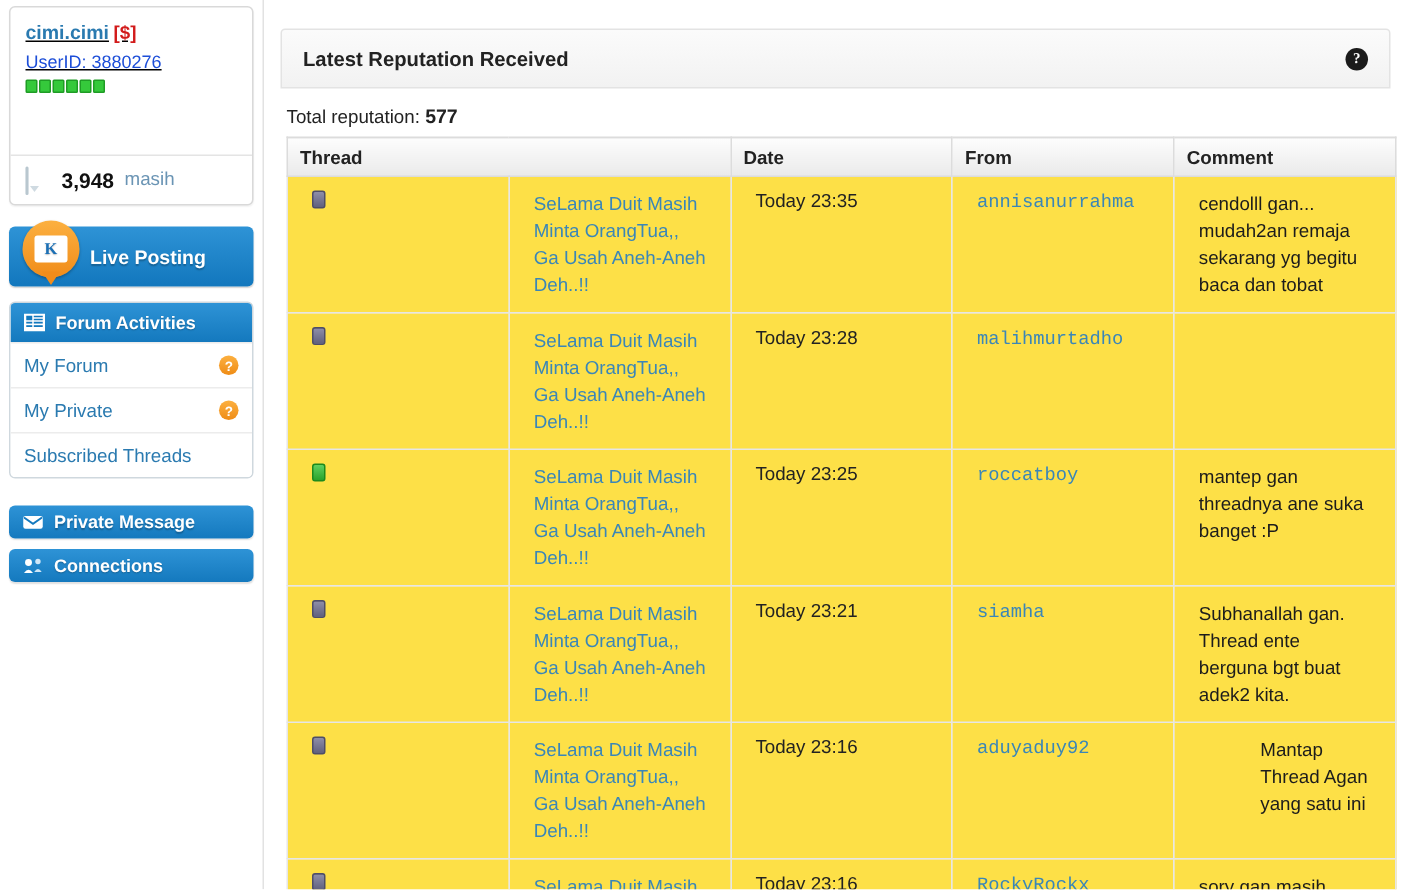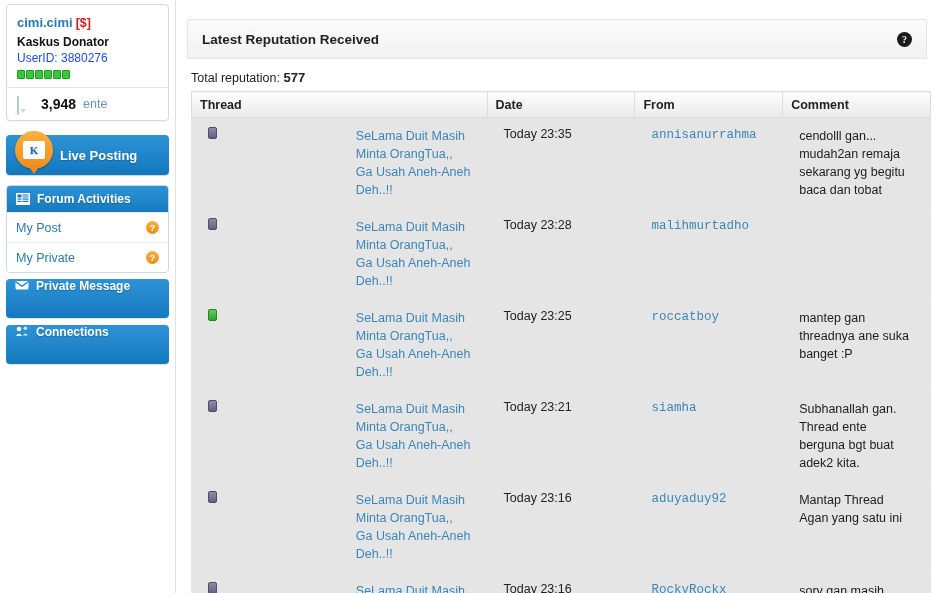--- a/index.html
+++ b/index.html
@@ -23,41 +23,41 @@
     border-right: 1px solid #e2e2e2;
     box-sizing: border-box;
   }
   .user-card {
     margin: 4px 6px 0 6px;
     background: #ffffff;
     border: 1px solid #d9d9d9;
     border-radius: 4px;
     box-shadow: 0 1px 1px rgba(0,0,0,0.05);
   }
-  .user-top { padding: 8px 10px 8px 10px; }
+  .user-top { padding: 8px 10px 8px 10px; text-decoration: underline; }
   .uname-line { line-height: 17px; margin-bottom: 2px; }
   .uname {
     color: #2a7ab0; font-size: 13px; font-weight: bold;
     text-decoration: none;
   }
   .donator-tag { color: #d21b1b; font-size: 12.5px; font-weight: bold; margin-left: 3px; }
   .utitle { color: #111; font-size: 12px; font-weight: bold; line-height: 16px; }
   .uid { color: #1d4ed8; font-size: 12px; line-height: 17px; }
   .repbar { margin-top: 3px; display: flex; gap: 1px; }
   .repblk {
     width: 8px; height: 9px;
     background: #35c93b;
     border: 1px solid #1f9c25;
     border-radius: 1px;
     box-sizing: border-box;
   }
   .user-bottom {
     border-top: 1px solid #e4e4e4;
     padding: 8px 10px;
-    display: flex; align-items: center; gap: 7px;
+    display: flex; align-items: flex-start; gap: 7px; margin-top: 33px;
   }
   .bubble-icon { width: 17px; height: 14px; position: relative; flex: none; }
   .bubble-icon .b {
     width: 17px; height: 12px;
     border: 1px solid #b9c7cf;
     background: #eef3f6;
     border-radius: 7px;
     box-sizing: border-box;
   }
   .bubble-icon .t {
@@ -107,21 +107,21 @@
     width: 0; height: 0;
     border-left: 6px solid transparent;
     border-right: 6px solid transparent;
     border-top: 9px solid #f08c1a;
   }
   .nav-group {
     border: 1px solid #cfd8de;
     border-radius: 4px;
     overflow: hidden;
     background: #fff;
-    margin-bottom: 6px;
+    margin-bottom: 18px;
   }
   .nav-head {
     height: 26px;
     background: linear-gradient(to bottom,#2e93d6 0%,#1479be 100%);
     color: #fff; font-size: 12px; font-weight: bold;
     display: flex; align-items: center; gap: 7px;
     padding: 0 9px;
     text-shadow: 0 1px 1px rgba(0,0,0,0.25);
     cursor: pointer;
   }
@@ -137,25 +137,25 @@
   .sub-item:first-child { border-top: none; }
   .sub-item .lbl { color: #2a7ab0; font-size: 12.5px; }
   .qmark {
     width: 13px; height: 13px; border-radius: 50%;
     background: linear-gradient(to bottom,#fcb040,#ef8c16);
     color: #fff; font-size: 9px; font-weight: bold;
     display: flex; align-items: center; justify-content: center;
     font-family: "Liberation Sans", sans-serif;
   }
   .nav-btn {
-    height: 39px; margin-bottom: 7px;
+    height: 22px; margin-bottom: 7px;
     background: linear-gradient(to bottom,#2e93d6 0%,#1479be 100%);
     border-radius: 4px;
     color: #fff; font-size: 12px; font-weight: bold;
-    display: flex; gap: 7px;
+    display: flex; align-items: center; gap: 7px;
     padding: 0 9px;
     text-shadow: 0 1px 1px rgba(0,0,0,0.25);
     cursor: pointer;
     box-shadow: 0 1px 1px rgba(0,0,0,0.12);
   }
   .mini-ico { width: 14px; height: 12px; flex: none; display:block; }
 
   
   #main {
     position: absolute;
@@ -201,21 +201,21 @@
     border: 1px solid #dcdcdc;
     text-align: left;
     font-size: 12.5px; font-weight: bold; color: #222;
     height: 25px;
     padding: 0 8px;
   }
   table.reptable td {
     border: 1px solid #e6e6e6;
     vertical-align: top;
     padding: 9px 16px;
-    background: #e5e5e5;
+    background: #fde047;
   }
   td.c-ico { width: 22px; padding: 11px 0 0 8px; }
   td.c-thread { width: 264px; padding-left: 6px; }
   td.c-date   { width: 110px; color: #222; }
   td.c-from   { width: 100px; }
   td.c-comment{ }
   .sq {
     display: block;
     width: 9px; height: 12px;
     border-radius: 2px;
@@ -241,37 +241,36 @@
 
 <div id="page">
 
   <div id="sidebar">
 
     <div class="user-card">
       <div class="user-top">
         <div class="uname-line">
           <a class="uname">cimi.cimi</a><span class="donator-tag">[$]</span>
         </div>
-        <div class="utitle">Kaskus Donator</div>
         <div class="uid">UserID: 3880276</div>
         <div class="repbar">
           <span class="repblk"></span>
           <span class="repblk"></span>
           <span class="repblk"></span>
           <span class="repblk"></span>
           <span class="repblk"></span>
           <span class="repblk"></span>
         </div>
       </div>
       <div class="user-bottom">
         <span class="bubble-icon">
           <span class="b"></span><span class="t"></span>
         </span>
         <span class="postcount">3,948</span>
-        <span class="postlabel">ente</span>
+        <span class="postlabel">masih</span>
       </div>
     </div>
 
     <div class="nav-wrap">
 
       <div class="live-post">
         <span class="pin">
           <span class="circ">
               <span class="inner">K</span>
             </span>
@@ -288,26 +287,29 @@
             <rect x="6.5" y="1.5" width="6" height="1" fill="#1479be"></rect>
             <rect x="6.5" y="3.5" width="6" height="1" fill="#1479be"></rect>
             <rect x="1.5" y="5.5" width="4" height="1.2" fill="#1479be"></rect>
             <rect x="6.5" y="5.5" width="6" height="1.2" fill="#1479be"></rect>
             <rect x="1.5" y="7.8" width="4" height="1.2" fill="#1479be"></rect>
             <rect x="6.5" y="7.8" width="6" height="1.2" fill="#1479be"></rect>
           </svg>
           <span>Forum Activities</span>
         </div>
         <div class="sub-item">
-          <span class="lbl">My Post</span>
+          <span class="lbl">My Forum</span>
           <span class="qmark">?</span>
         </div>
         <div class="sub-item">
           <span class="lbl">My Private</span>
           <span class="qmark">?</span>
+        </div>
+        <div class="sub-item">
+          <span class="lbl">Subscribed Threads</span>
         </div>
       </div>
 
       <div class="nav-btn">
         <svg class="mini-ico" viewBox="0 0 14 12">
           <rect x="0.5" y="2" width="13" height="8.5" rx="1.5" fill="#ffffff"></rect>
           <path d="M1 3 L7 7.2 L13 3" stroke="#1479be" stroke-width="1.3" fill="none"></path>
         </svg>
         <span>Private Message</span>
       </div>
@@ -405,21 +407,21 @@
           <tr>
             <td class="c-ico">
               <span class="sq gray"></span>
             </td>
             <td class="c-thread">
               <a class="thread-link">SeLama Duit Masih Minta OrangTua,, Ga Usah Aneh-Aneh Deh..!!</a>
             </td>
             <td class="c-date"><span class="dt">Today 23:16</span></td>
             <td class="c-from"><a class="from-link">aduyaduy92</a></td>
             <td class="c-comment">
-              <div class="cmt" style="white-space: pre-line;">Mantap Thread Agan yang satu ini</div>
+              <div class="cmt" style="white-space: pre-line; margin-left: 41px;">Mantap Thread Agan yang satu ini</div>
             </td>
           </tr>
           <tr>
             <td class="c-ico">
               <span class="sq gray"></span>
             </td>
             <td class="c-thread">
               <a class="thread-link">SeLama Duit Masih Minta OrangTua,, Ga Usah Aneh-Aneh Deh..!!</a>
             </td>
             <td class="c-date"><span class="dt">Today 23:16</span></td>

